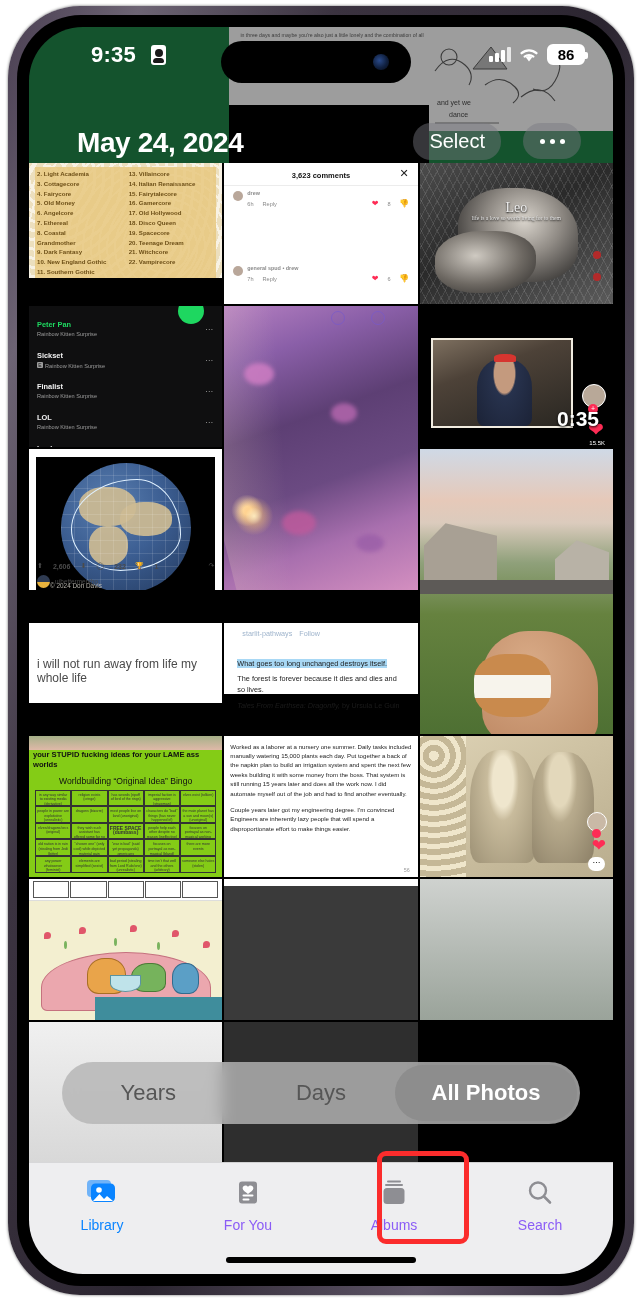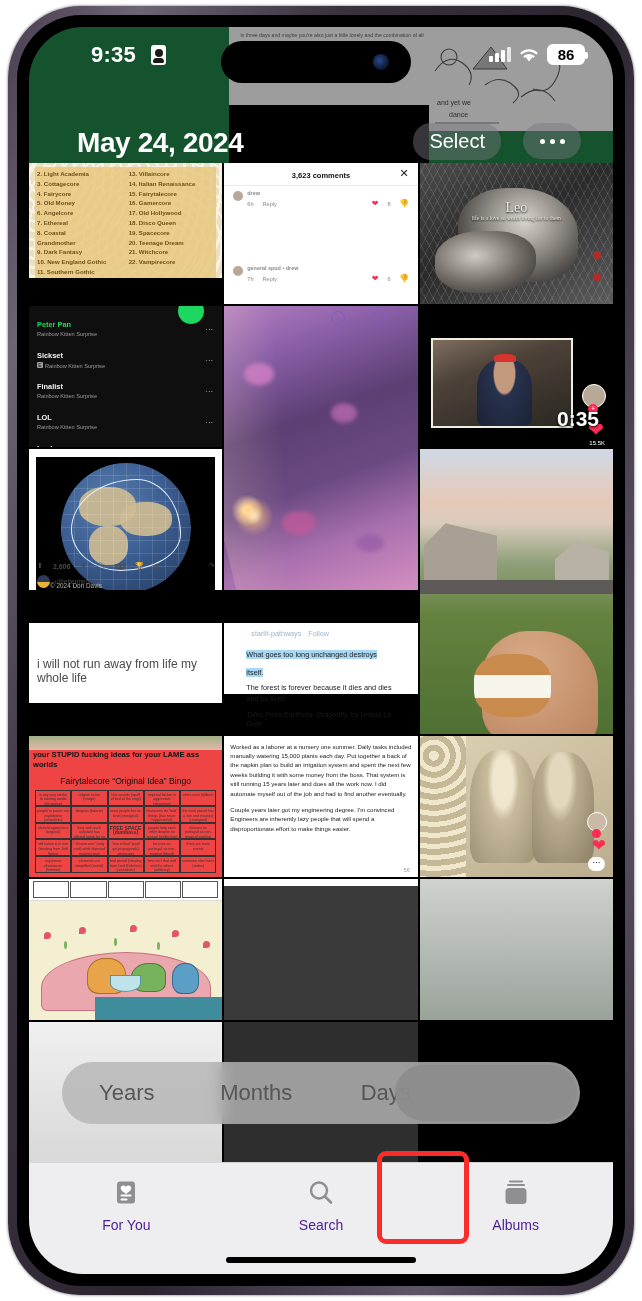--- a/index.html
+++ b/index.html
@@ -265,30 +265,30 @@
      background: linear-gradient(#c98a4d 0 34%, #f7f4ec 34% 70%, #c98a4d 70% 100%);
      border-radius: 40%;}
 
   
   .c9 { background:#000; }
   .c9 .card { position:absolute; left:0; right:0; top:22%; height:56%; background:#fff;}
   .c9 .t { position:absolute; left:8px; right:8px; top:46%; font-size:12px; color:#4a4a4a;}
 
   
   .c10 { background:#000; }
-  .c10 .card { position:absolute; left:0; right:0; top:22%; height:50%; background:#fff; padding:6px 22px;}
+  .c10 .card { position:absolute; left:0; right:0; top:22%; height:50%; background:#fff; padding:6px 13px;}
   .c10 .nm { font-size:7.2px; font-weight:700; color:#1b1b1b; }
   .c10 .nm span { color:#9fb4cc; font-weight:400; margin-left:5px;}
   .c10 .hl { background:#a8d8f5; display:inline; font-size:7.3px; color:#1b1b1b; line-height:11px;}
   .c10 .p { font-size:7.3px; line-height:11px; color:#1b1b1b; margin-top:3px;}
   .c10 .src { font-size:7.2px; color:#1b1b1b; margin-top:6px;}
   .c10 .src i { font-style:italic; }
 
   
-  .c11 { background:#ef4444; }
+  .c11 { background:#84cc16; }
   .c11 .top { position:absolute; left:0; right:0; top:0; height:14px;
               background: linear-gradient(#a5b088,#dfb9a8);}
   .c11 .cap { position:absolute; left:4px; right:4px; top:14px; font-size:7.6px; line-height:10.4px;
               font-weight:600; color:#111;}
   .c11 .ttl { position:absolute; left:0; right:0; top:40px; text-align:center;
               font-size:8.6px; color:#111;}
   .c11 .tbl { position:absolute; left:6px; right:6px; top:54px; bottom:4px;
               display:grid; grid-template-columns:repeat(5,1fr); grid-template-rows:repeat(5,1fr); }
   .c11 .tc { border:.7px solid #333; font-size:3.6px; line-height:4.6px; color:#333;
              padding:2px 1px; text-align:center; overflow:hidden;}
@@ -374,21 +374,21 @@
 
   
   #tabbar {
     position:absolute; left:0; bottom:0; width:584px; height:112px;
     background: rgba(246,246,248,.97);
     display:flex; z-index: 45;
     border-top: .5px solid rgba(0,0,0,.12);
   }
   .tab { flex:1; display:flex; flex-direction:column; align-items:center; justify-content:flex-start;
          padding-top:14px; position:relative;}
-  .tab .lbl { font-size:14px; margin-top:8px; color:#4c1d95; }
+  .tab .lbl { font-size:14px; margin-top:8px; color:#8b5cf6; }
   .tab.active .lbl { color:#0a84ff; }
   .tab .ic { height:32px; display:flex; align-items:center; justify-content:center;}
   #albums-highlight {
     position:absolute; left: 348px; bottom: 30px; width: 92px; height: 93px;
     border: 5px solid #fb2c2c; border-radius: 9px; z-index: 60;
     pointer-events:none;
   }
   #home-indicator {
     position:absolute; left:50%; transform:translateX(-50%); bottom: 11px;
     width: 190px; height: 6px; border-radius:3px; background:#000; z-index:50;
@@ -568,34 +568,34 @@
         <div class="card"></div>
         <div class="t">i will not run away from life my whole life</div>
       </div>
 
       <div class="cell c10">
         <div class="card">
           <div class="nm">
             <span>starlit-pathways</span>
             <span>Follow</span>
           </div>
-          <div style="margin-top:5px">
+          <div style="margin-top:14px">
             <span class="hl">What goes too long unchanged destroys itself.</span>
           </div>
           <div class="p">The forest is forever because it dies and dies and so lives.</div>
           <div class="src">
             <i>Tales From Earthsea: Dragonfly,</i><span> by Ursula Le Guin</span>
           </div>
         </div>
       </div>
 
       <div class="cell c11">
         <div class="top"></div>
         <div class="cap">your STUPID fucking ideas for your LAME ass worlds</div>
-        <div class="ttl">Fairytalecore “Original Idea” Bingo</div>
+        <div class="ttl">Worldbuilding “Original Idea” Bingo</div>
         <div class="tbl" id="bingo-grid">
             <div class="tc">in any way similar to existing media (derivative)</div>
             <div class="tc">religion exists (cringe)</div>
             <div class="tc">has swords (ripoff of lord of the rings)</div>
             <div class="tc">imperial faction is aggressive (strawman)</div>
             <div class="tc">elves exist (tolkien)</div>
             <div class="tc">people in power are exploitative (unrealistic)</div>
             <div class="tc">dragons (bizarre)</div>
             <div class="tc">most people live on land (unoriginal)</div>
             <div class="tc">characters do “bad” things (has never happened irl)</div>
@@ -720,55 +720,66 @@
       <div id="select-btn">Select</div>
       <div id="more-btn">
           <span></span>
           <span></span>
           <span></span>
         </div>
     </div>
 
     <div id="seg">
       <div class="seg-item">Years</div>
-      <div class="seg-item">Months</div>
       <div class="seg-item">Days</div>
       <div class="seg-item" style="visibility:hidden"></div>
       <div id="seg-pill"></div>
+      <div id="seg-pill-label">All Photos</div>
     </div>
 
     <div id="tabbar">
+      <div class="tab active">
+        <div class="ic">
+          <svg width="34" height="28" viewBox="0 0 34 28">
+            <rect x="2" y="1" width="24" height="17" rx="4" fill="#0a84ff" opacity=".55"></rect>
+            <rect x="6" y="4.5" width="24" height="18.5" rx="4.5" fill="#0a84ff"></rect>
+            <circle cx="14" cy="11" r="2.8" fill="#fff"></circle>
+            <path d="M8 22 l6.5 -7 4.5 5 3-3 6 5 z" fill="#fff"></path>
+          </svg>
+        </div>
+        <div class="lbl">Library</div>
+      </div>
       <div class="tab">
         <div class="ic">
           <svg width="28" height="28" viewBox="0 0 28 28">
             <rect x="5" y="2.5" width="18" height="22" rx="3" fill="#8e8e93"></rect>
             <path d="M14 12.4 c-2.2-2.6-5.4-.9-5.4 1.5 0 2 3 4 5.4 5.7 2.4-1.7 5.4-3.7 5.4-5.7 0-2.4-3.2-4.1-5.4-1.5z" fill="#fff" transform="translate(0,-4.6) scale(1)"></path>
             <rect x="8.5" y="15.5" width="11" height="2" rx="1" fill="#fff"></rect>
             <rect x="8.5" y="19.5" width="7" height="2" rx="1" fill="#fff"></rect>
           </svg>
         </div>
         <div class="lbl">For You</div>
       </div>
       <div class="tab">
         <div class="ic">
           <svg width="30" height="28" viewBox="0 0 30 28">
-            <circle cx="13" cy="11.5" r="8" stroke="#8e8e93" stroke-width="2.4" fill="none"></circle>
-            <line x1="19" y1="17.5" x2="25" y2="23.5" stroke="#8e8e93" stroke-width="2.6" stroke-linecap="round"></line>
-          </svg>
-        </div>
-        <div class="lbl">Search</div>
-      </div>
-      <div class="tab">
-        <div class="ic">
-          <svg width="30" height="28" viewBox="0 0 30 28">
             <rect x="8" y="1.5" width="14" height="2" rx="1" fill="#8e8e93"></rect>
             <rect x="6" y="5" width="18" height="2" rx="1" fill="#8e8e93"></rect>
             <rect x="4.5" y="9" width="21" height="16" rx="3.5" fill="#8e8e93"></rect>
           </svg>
         </div>
         <div class="lbl">Albums</div>
       </div>
+      <div class="tab">
+        <div class="ic">
+          <svg width="30" height="28" viewBox="0 0 30 28">
+            <circle cx="13" cy="11.5" r="8" stroke="#8e8e93" stroke-width="2.4" fill="none"></circle>
+            <line x1="19" y1="17.5" x2="25" y2="23.5" stroke="#8e8e93" stroke-width="2.6" stroke-linecap="round"></line>
+          </svg>
+        </div>
+        <div class="lbl">Search</div>
+      </div>
     </div>
 
     <div id="albums-highlight"></div>
     <div id="home-indicator"></div>
   </div>
 </div>
 
 </body></html>

